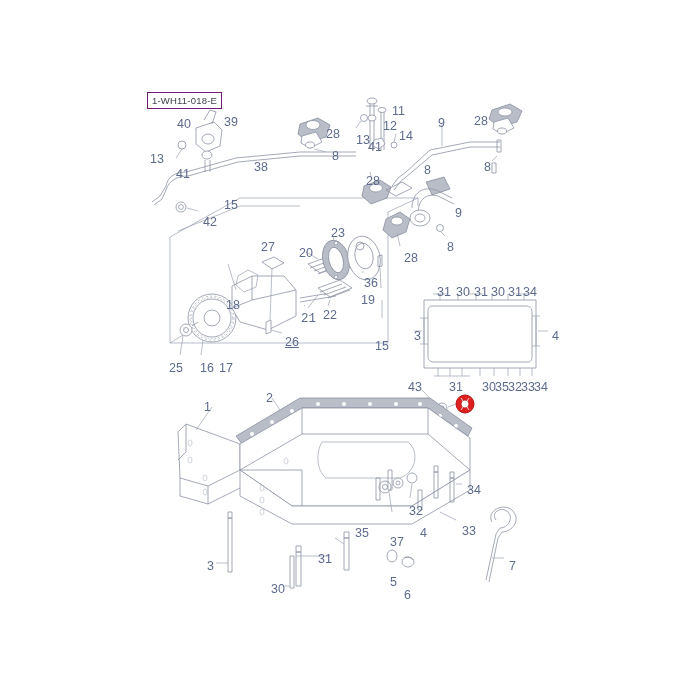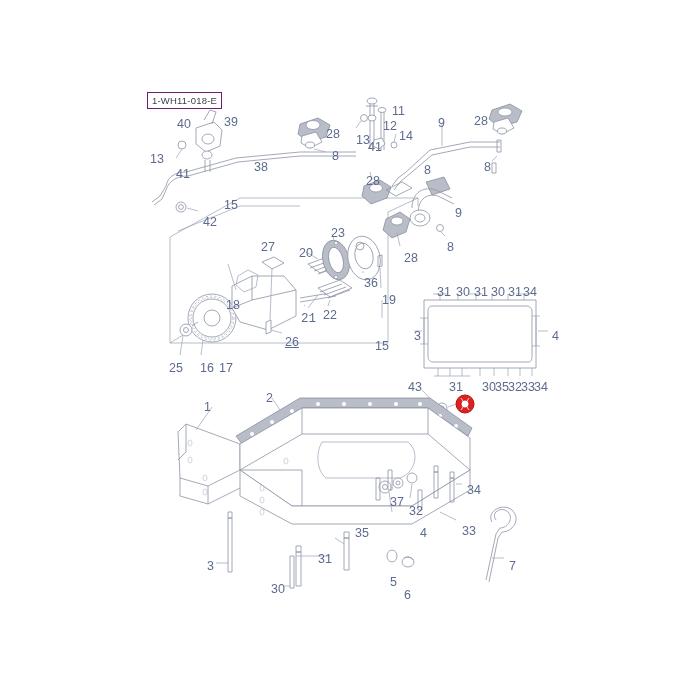--- a/index.html
+++ b/index.html
@@ -319,21 +319,21 @@
       <div class="cal" style="left: 455px; top: 207px;">9</div>
       <div class="cal" style="left: 447px; top: 241px;">8</div>
       <div class="cal" style="left: 404px; top: 252px;">28</div>
       <div class="cal" style="left: 224px; top: 199px;">15</div>
       <div class="cal" style="left: 203px; top: 216px;">42</div>
       <div class="cal" style="left: 226px; top: 257px; margin-top: 42px;">18</div>
       <div class="cal" style="left: 261px; top: 241px;">27</div>
       <div class="cal" style="left: 299px; top: 247px;">20</div>
       <div class="cal" style="left: 331px; top: 227px;">23</div>
       <div class="cal" style="left: 364px; top: 277px;">36</div>
-      <div class="cal" style="left: 382px; top: 294px;">19</div>
+      <div class="cal" style="left: 361px; top: 294px;">19</div>
       <div class="cal" style="left: 301px; top: 313px; font-family: Liberation Mono, monospace;">21</div>
       <div class="cal" style="left: 323px; top: 309px;">22</div>
       <div class="cal" style="left: 285px; top: 336px; text-decoration: underline;">26</div>
       <div class="cal" style="left: 375px; top: 340px;">15</div>
       <div class="cal" style="left: 169px; top: 362px;">25</div>
       <div class="cal" style="left: 200px; top: 362px;">16</div>
       <div class="cal" style="left: 219px; top: 362px;">17</div>
       <div class="cal" style="left: 437px; top: 286px;">31</div>
       <div class="cal" style="left: 456px; top: 286px;">30</div>
       <div class="cal" style="left: 474px; top: 286px;">31</div>
@@ -346,21 +346,21 @@
       <div class="cal" style="left: 482px; top: 381px;">30</div>
       <div class="cal" style="left: 495px; top: 381px;">35</div>
       <div class="cal" style="left: 508px; top: 381px;">32</div>
       <div class="cal" style="left: 521px; top: 381px;">33</div>
       <div class="cal" style="left: 534px; top: 381px;">34</div>
       <div class="cal" style="left: 408px; top: 381px;">43</div>
       <div class="cal" style="left: 266px; top: 392px;">2</div>
       <div class="cal" style="left: 204px; top: 401px;">1</div>
       <div class="cal" style="left: 467px; top: 484px;">34</div>
       <div class="cal" style="left: 409px; top: 505px;">32</div>
-      <div class="cal" style="left: 390px; top: 496px;">37</div>
+      <div class="cal" style="left: 390px; top: 536px;">37</div>
       <div class="cal" style="left: 355px; top: 527px;">35</div>
       <div class="cal" style="left: 462px; top: 525px;">33</div>
       <div class="cal" style="left: 420px; top: 527px;">4</div>
       <div class="cal" style="left: 318px; top: 553px;">31</div>
       <div class="cal" style="left: 207px; top: 560px;">3</div>
       <div class="cal" style="left: 271px; top: 583px;">30</div>
       <div class="cal" style="left: 390px; top: 576px;">5</div>
       <div class="cal" style="left: 404px; top: 589px;">6</div>
       <div class="cal" style="left: 509px; top: 560px;">7</div>
     </div>

